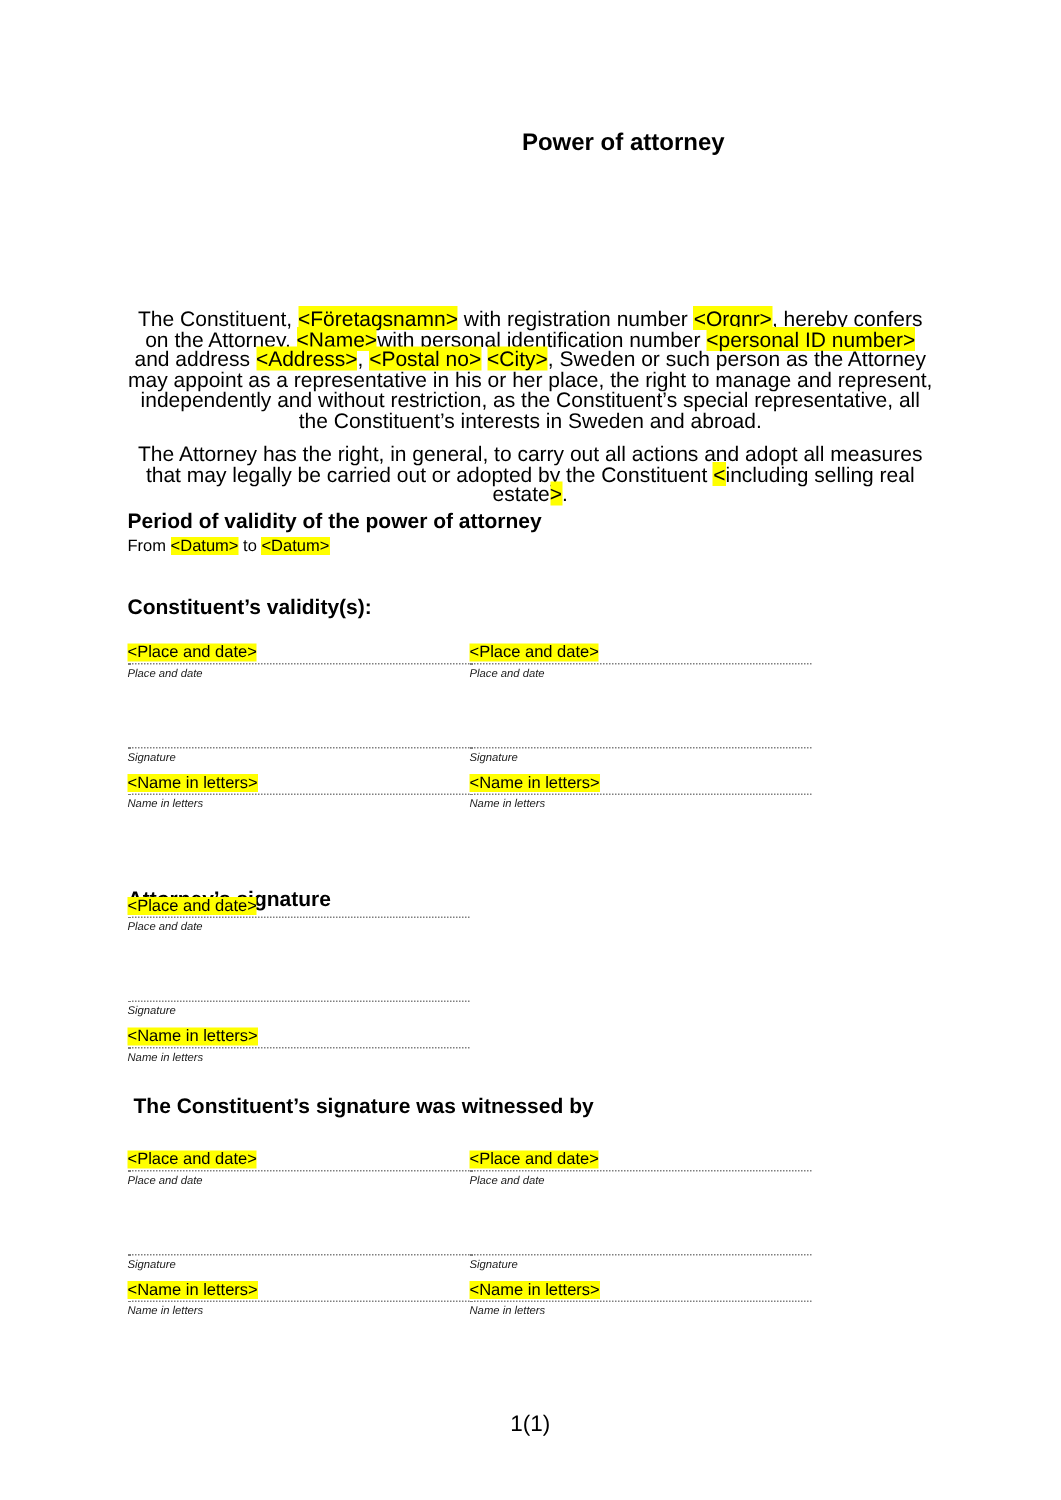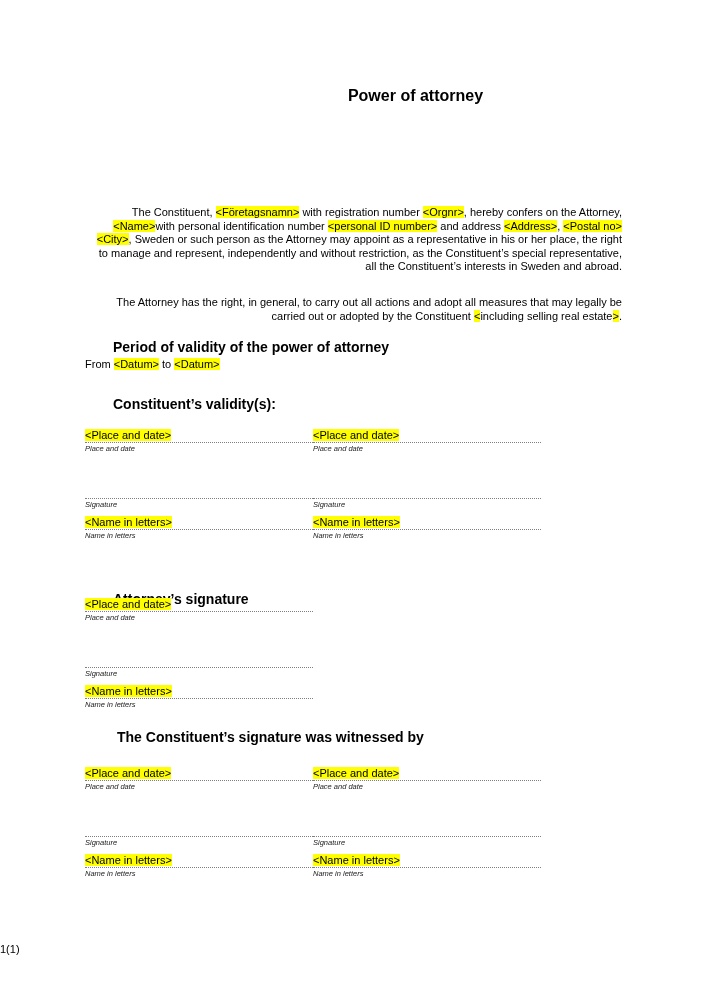--- a/index.html
+++ b/index.html
@@ -24,32 +24,31 @@
     width: 707px;
     text-align: center;
     font-size: 16px;
     font-weight: bold;
     line-height: 19px;
   }
   .para {
     position: absolute;
     left: 85px;
     width: 537px;
-    font-size: 11px;
+    font-size: 14px;
     line-height: 13.5px;
-    text-align: right;
+    text-align: center;
   }
   .heading {
     position: absolute;
     left: 85px;
     font-size: 14px;
     font-weight: bold;
     line-height: 16px;
     white-space: nowrap;
-    margin-left: 28px;
   }
   .from-line {
     position: absolute;
     left: 85px;
     font-size: 11px;
     line-height: 13.5px;
     white-space: nowrap;
   }
   .sig-row {
     position: absolute;
@@ -72,22 +71,22 @@
     color: #1a1a1a;
     font-style: italic;
   }
   .field-sign .line { margin-top: 33px; height: 12px; }
   .field-name .line { margin-top: 6px; }
   .footer {
     position: absolute;
     top: 943px;
     left: 0;
     width: 707px;
-    text-align: left;
-    font-size: 11px;
+    text-align: center;
+    font-size: 15px;
     line-height: 13px;
   }
 </style>
 </head>
 <body>
 
 <div class="doc-title">Power of attorney</div>
 
 <div class="para" style="top:206px"><span>The Constituent, </span><span class="hl">&lt;Företagsnamn&gt;</span><span> with registration number </span><span class="hl">&lt;Orgnr&gt;</span><span>, hereby confers on the Attorney, </span><span class="hl">&lt;Name&gt;</span><span>with personal identification number </span><span class="hl">&lt;personal ID number&gt;</span><span> and address </span><span class="hl">&lt;Address&gt;</span><span>, </span><span class="hl">&lt;Postal no&gt;</span><span> </span><span class="hl">&lt;City&gt;</span><span>, Sweden or such person as the Attorney may appoint as a representative in his or her place, the right to manage and represent, independently and without restriction, as the Constituent’s special representative, all the Constituent’s interests in Sweden and abroad.</span></div>
 

